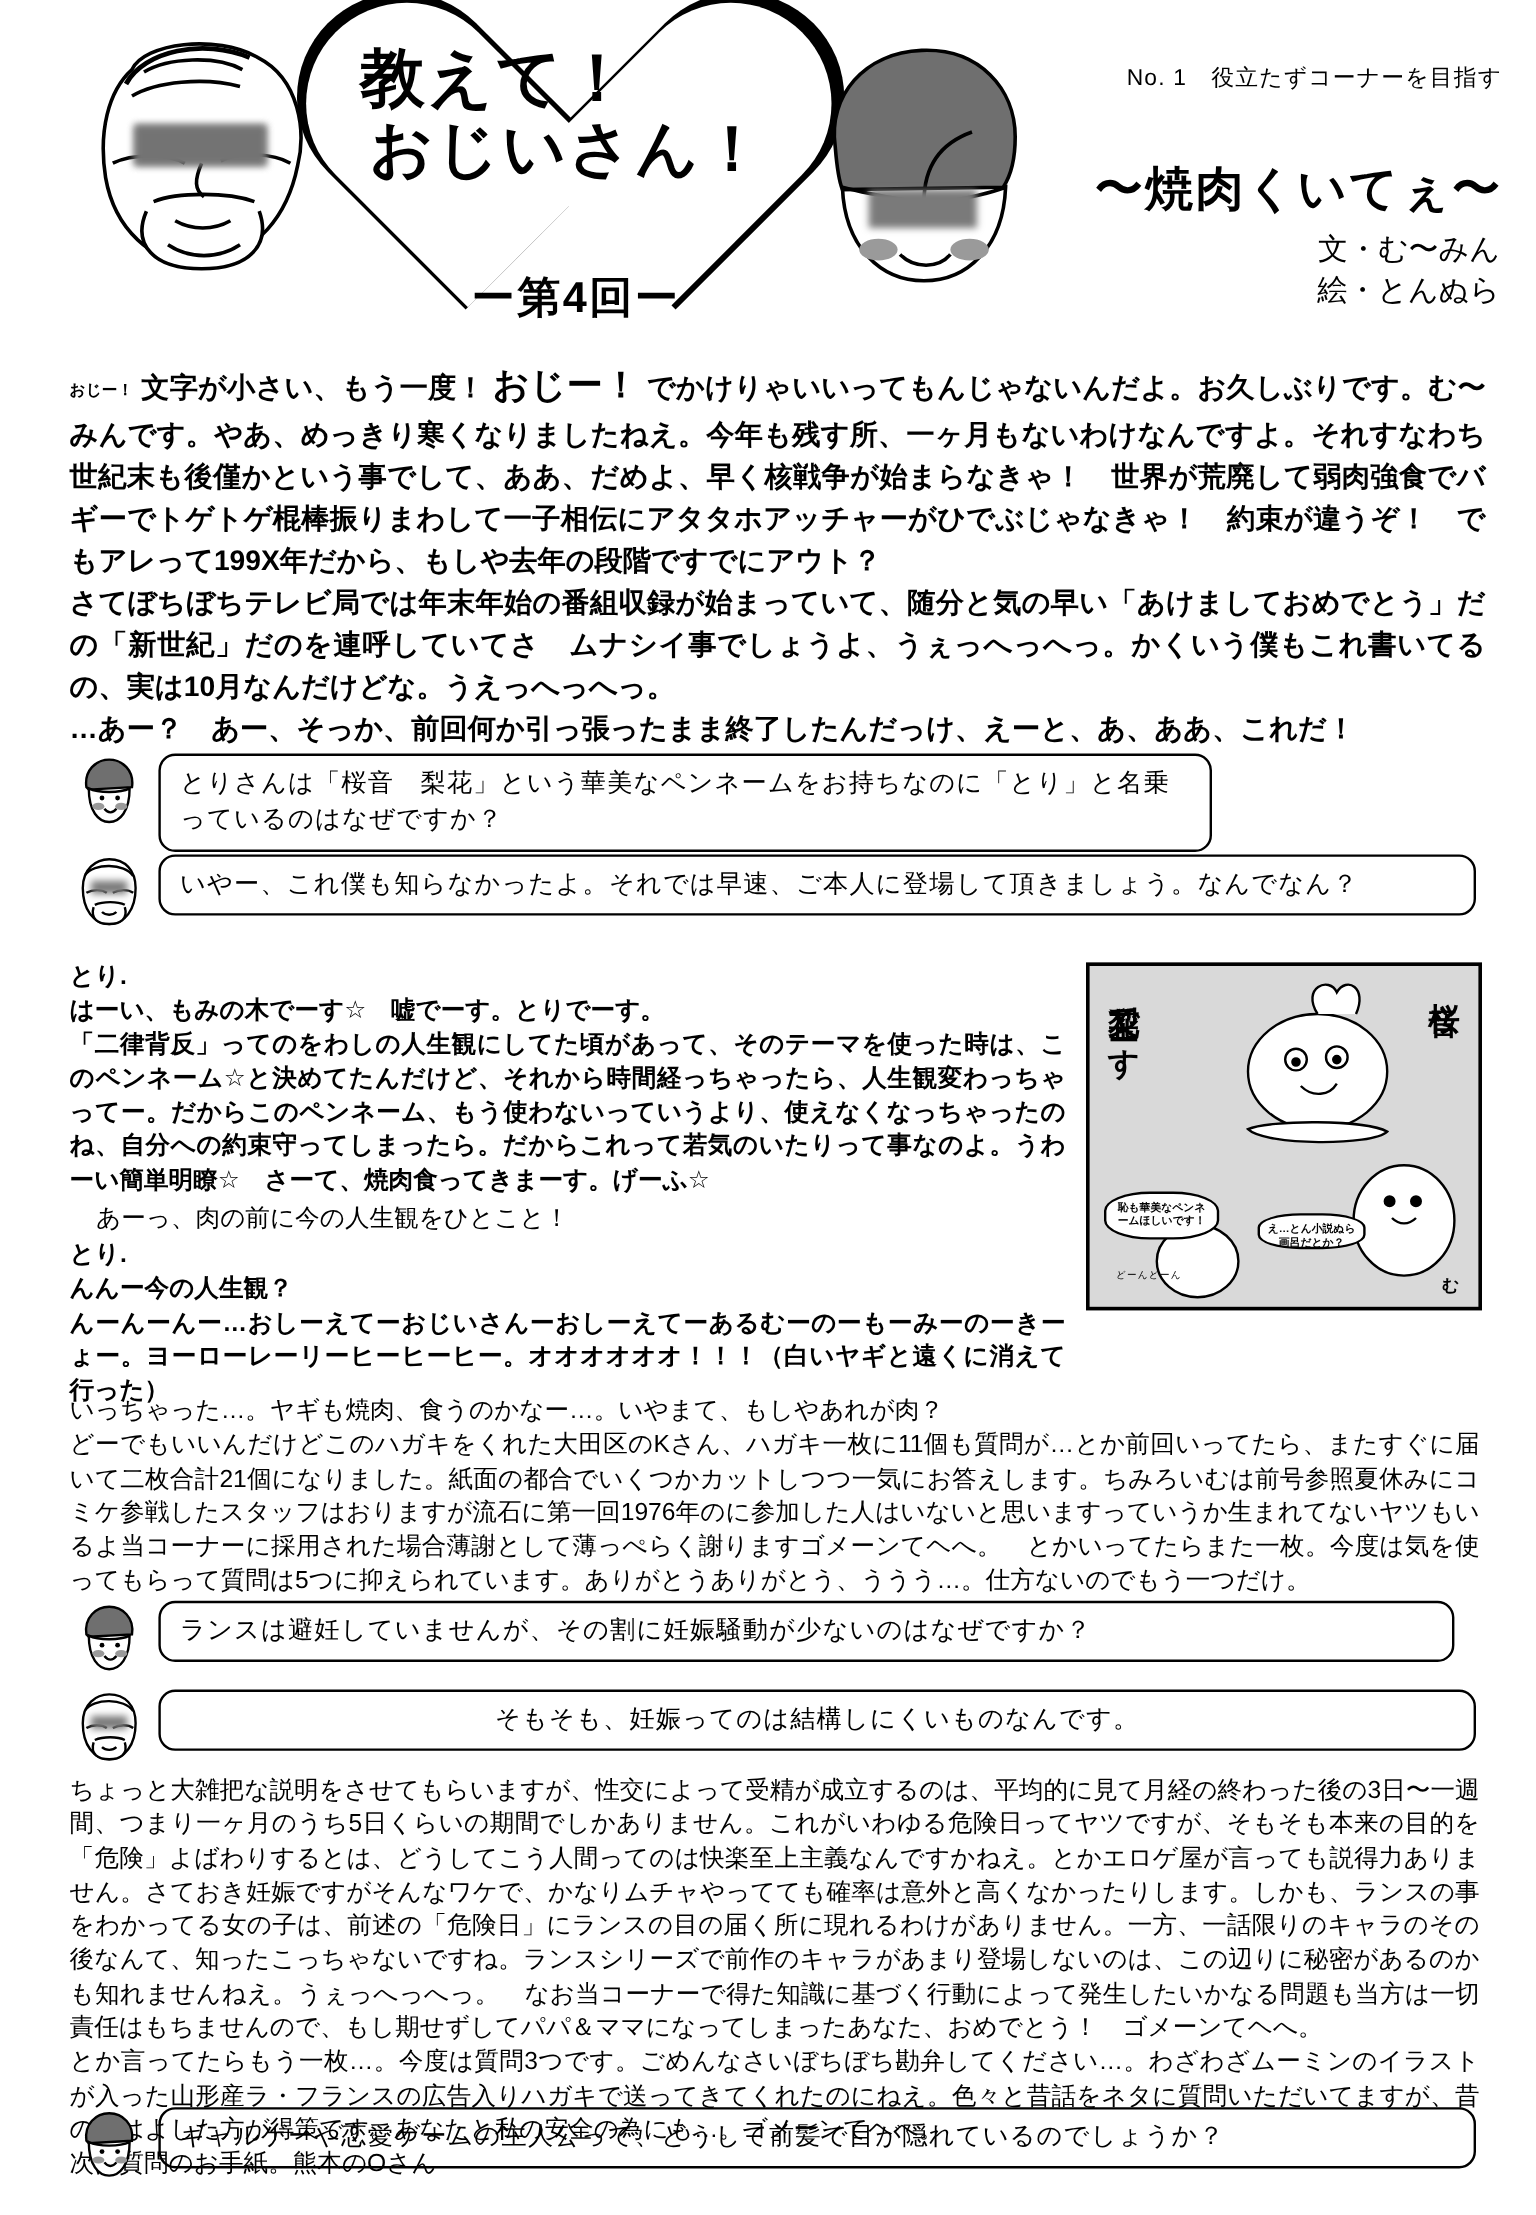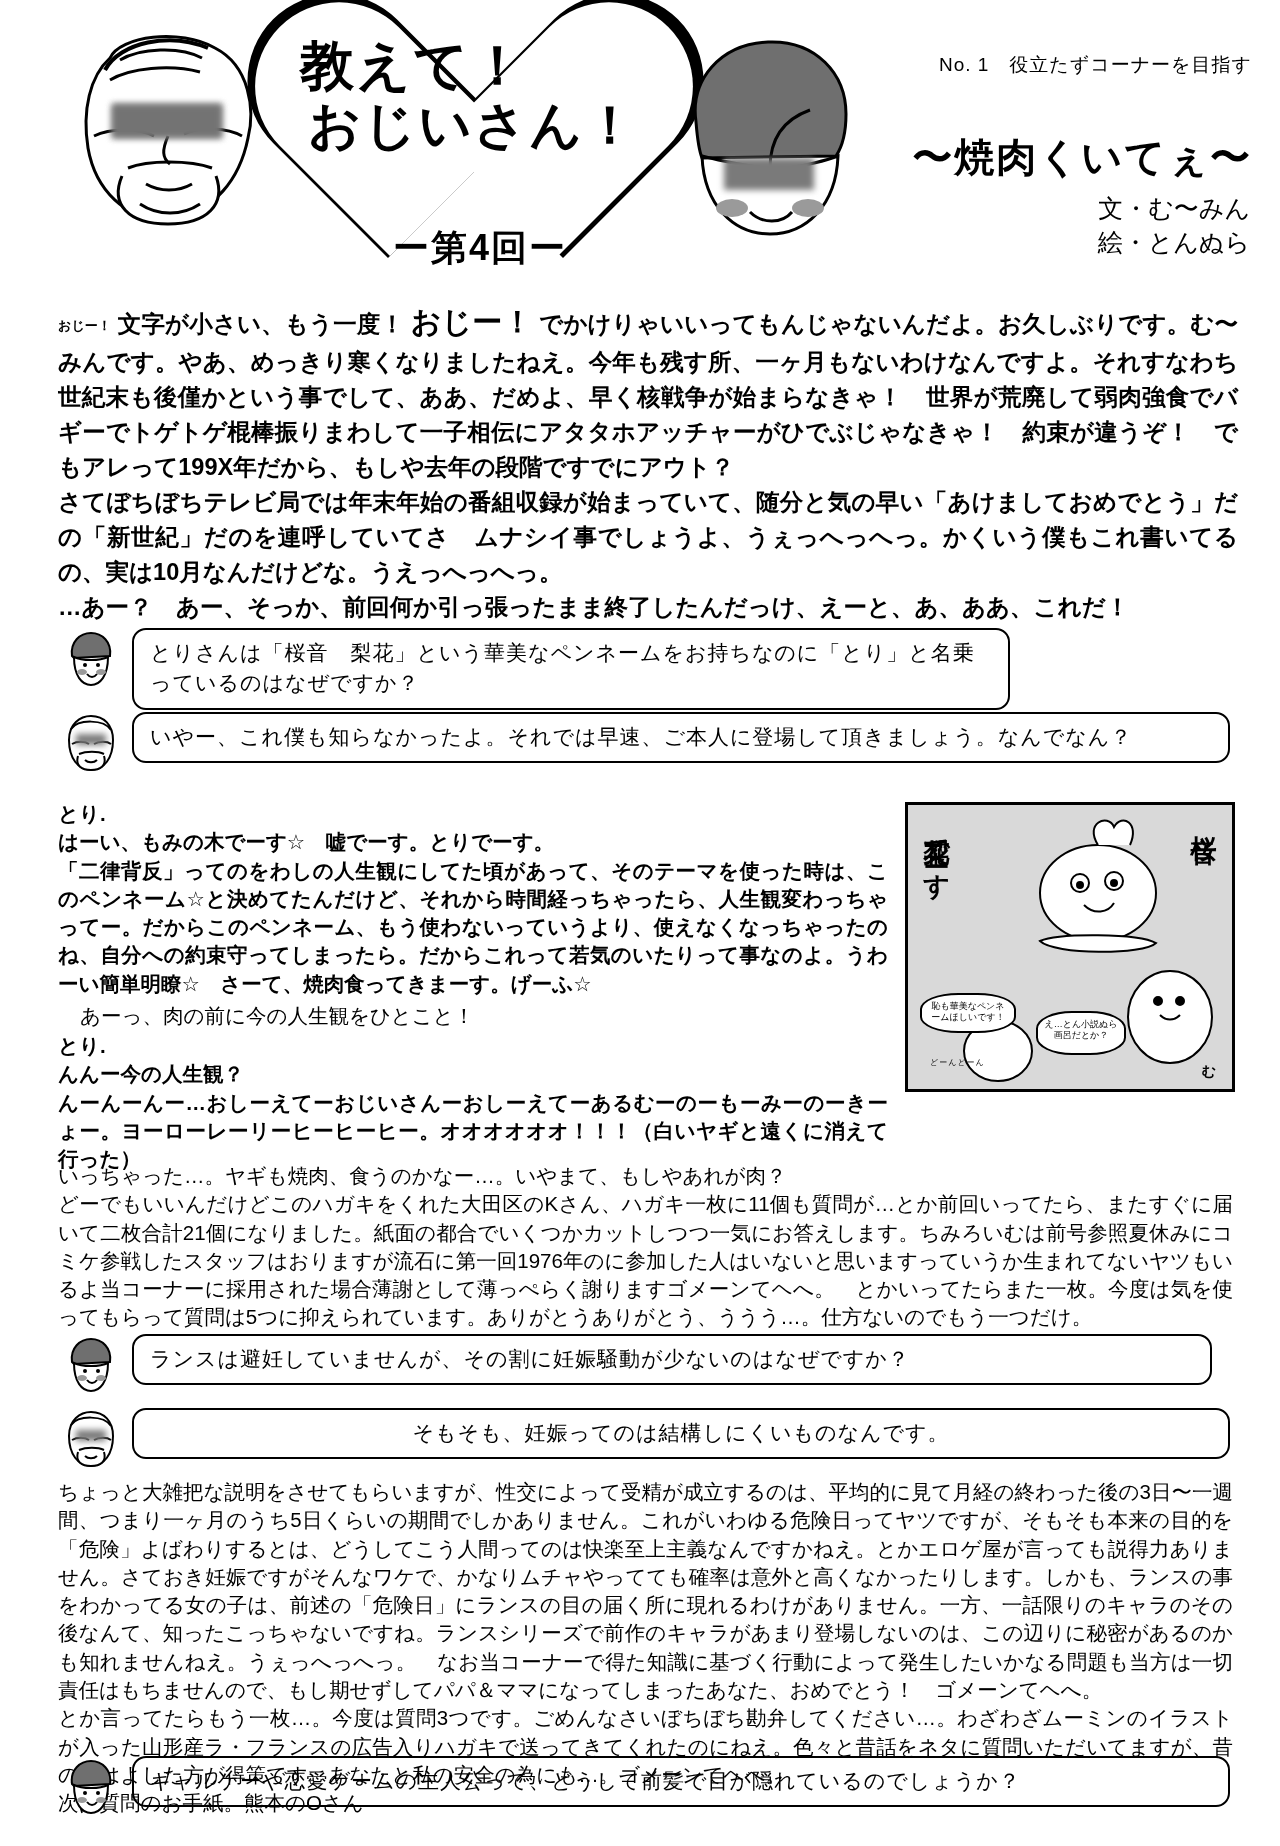--- a/index.html
+++ b/index.html
@@ -183,23 +183,24 @@
   .panel .balloon{
     position:absolute;
     background:#fff;
     border:2px solid #000;
     border-radius:40%;
     font-size:9px;
     line-height:1.2;
     text-align:center;
     padding:6px 6px;
     box-sizing:border-box;
+    font-weight:bold;
   }
   .panel .b1{left:12px;top:188px;width:96px;height:40px;}
-  .panel .b2{left:128px;top:206px;width:90px;height:44px;}
+  .panel .b2{left:140px;top:206px;width:90px;height:30px;}
   .panel .sfx{position:absolute;font-size:8px;left:22px;top:252px;letter-spacing:1px;}
   .panel .mu{position:absolute;right:16px;bottom:8px;font-size:14px;font-weight:bold;}
 
   .blur{filter:blur(3px);}
 </style>
 </head>
 <body>
 
 <div class="page">
 

